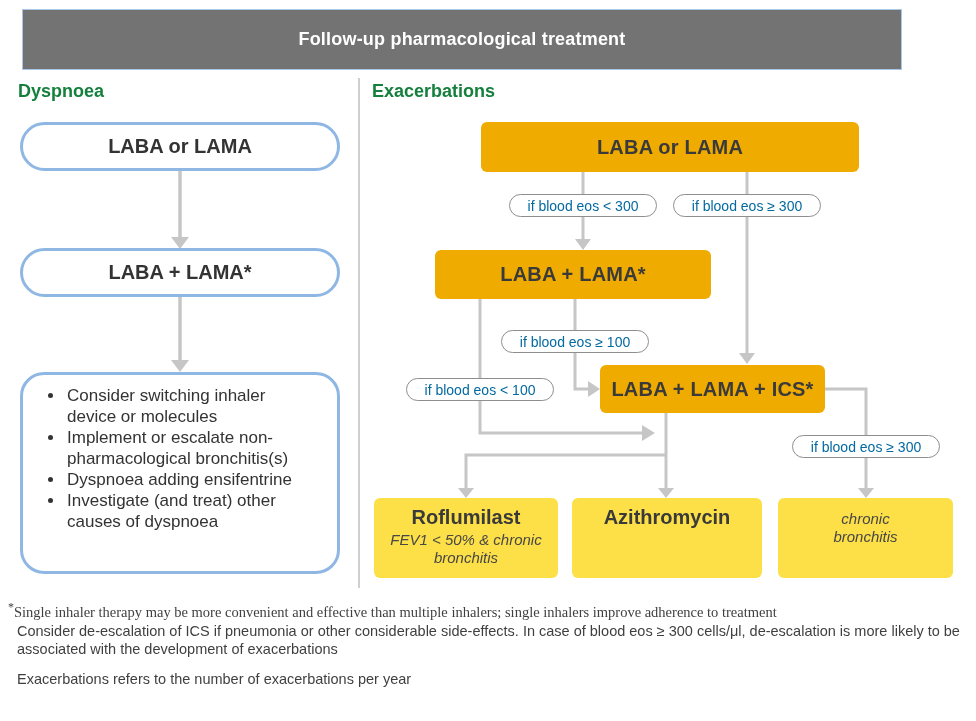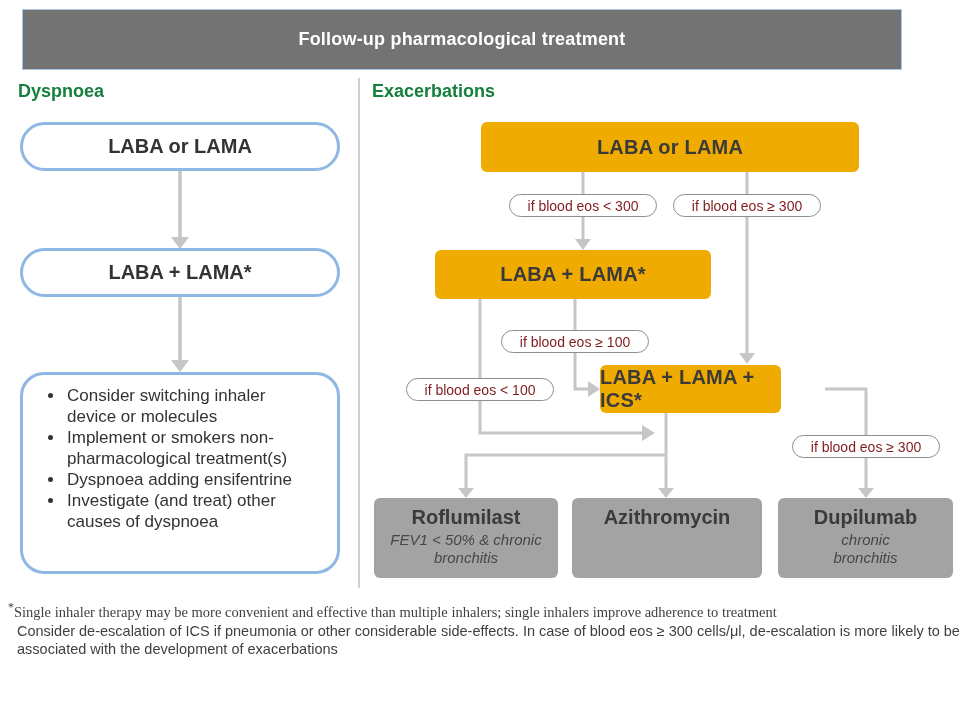--- a/index.html
+++ b/index.html
@@ -31,35 +31,35 @@
          padding:10px 38px 6px 20px;}
   #lbox3 ul{margin:0;padding:0 0 0 22px;list-style:disc;}
   #lbox3 li{font-size:17px;line-height:1.24;color:#333;padding-left:2px;}
 
   
   .obox{position:absolute;background:#F0AB00;border-radius:6px;display:flex;align-items:center;
         justify-content:center;box-sizing:border-box;color:#3A3A3A;font-weight:bold;font-size:20px;
         letter-spacing:.2px;}
   #oboxA{left:481px;top:122px;width:378px;height:50px;}
   #oboxB{left:435px;top:250px;width:276px;height:49px;}
-  #oboxC{left:600px;top:365px;width:181px;height:48px;}
+  #oboxC{left:600px;top:365px;width:225px;height:48px;}
 
-  .outcome{position:absolute;top:498px;height:80px;background:#a3a3a3;border-radius:6px;
+  .outcome{position:absolute;top:498px;height:80px;background:#fde047;border-radius:6px;
            box-sizing:border-box;text-align:center;color:#3A3A3A;padding-top:9px;}
   #out1{left:374px;width:184px;}
   #out2{left:572px;width:190px;}
   #out3{left:778px;width:175px;}
   .outcome .o-title{font-size:20px;font-weight:bold;line-height:1.05;}
   .outcome .o-sub{font-size:15px;font-style:italic;color:#474747;line-height:1.18;margin:3px auto 0;max-width:155px;}
   #out3 .o-sub{max-width:90px;}
 
   
   .pill{position:absolute;height:23px;width:148px;background:#ffffff;border:1.5px solid #8E8E8E;
         border-radius:13px;box-sizing:border-box;display:flex;align-items:center;justify-content:center;
-        font-size:14px;color:#7f1d1d;white-space:nowrap;}
+        font-size:14px;color:#0369a1;white-space:nowrap;}
   #pill1{left:509px;top:194px;}
   #pill2{left:673px;top:194px;}
   #pill3{left:501px;top:330px;}
   #pill4{left:406px;top:378px;}
   #pill5{left:792px;top:435px;}
 
   
   .footnotes{position:absolute;left:8px;top:600px;width:956px;color:#3F3F3F;font-size:14.5px;line-height:1.2;}
   .fn{margin:0 0 0 9px;}
   .fn1{margin-left:0;font-family:Liberation Serif, serif;}
@@ -111,21 +111,21 @@
 
   <div class="lbox step" id="lbox1">
     <span>LABA or LAMA</span>
   </div>
   <div class="lbox step" id="lbox2">
     <span>LABA + LAMA*</span>
   </div>
   <div class="lbox" id="lbox3">
     <ul>
       <li>Consider switching inhaler device or molecules</li>
-      <li>Implement or smokers non-pharmacological treatment(s)</li>
+      <li>Implement or escalate non-pharmacological bronchitis(s)</li>
       <li>Dyspnoea adding ensifentrine</li>
       <li>Investigate (and treat) other causes of dyspnoea</li>
     </ul>
   </div>
 
   <div class="obox" id="oboxA">
     <span>LABA or LAMA</span>
   </div>
   <div class="obox" id="oboxB">
     <span>LABA + LAMA*</span>
@@ -141,22 +141,22 @@
   <div class="pill" id="pill5">if blood eos ≥ 300</div>
 
   <div class="outcome" id="out1">
     <div class="o-title">Roflumilast</div>
     <div class="o-sub">FEV1 &lt; 50% &amp; chronic bronchitis</div>
   </div>
   <div class="outcome" id="out2">
     <div class="o-title">Azithromycin</div>
   </div>
   <div class="outcome" id="out3">
-    <div class="o-title">Dupilumab</div>
     <div class="o-sub">chronic bronchitis</div>
   </div>
 
   <div class="footnotes">
     <div class="fn fn1"><sup>*</sup><span>Single inhaler therapy may be more convenient and effective than multiple inhalers; single inhalers improve adherence to treatment</span></div>
     <div class="fn fn2">Consider de-escalation of ICS if pneumonia or other considerable side-effects. In case of blood eos ≥ 300 cells/μl, de-escalation is more likely to be associated with the development of exacerbations</div>
+    <div class="fn fn3">Exacerbations refers to the number of exacerbations per year</div>
   </div>
 
 </div>
 
 </body></html>

